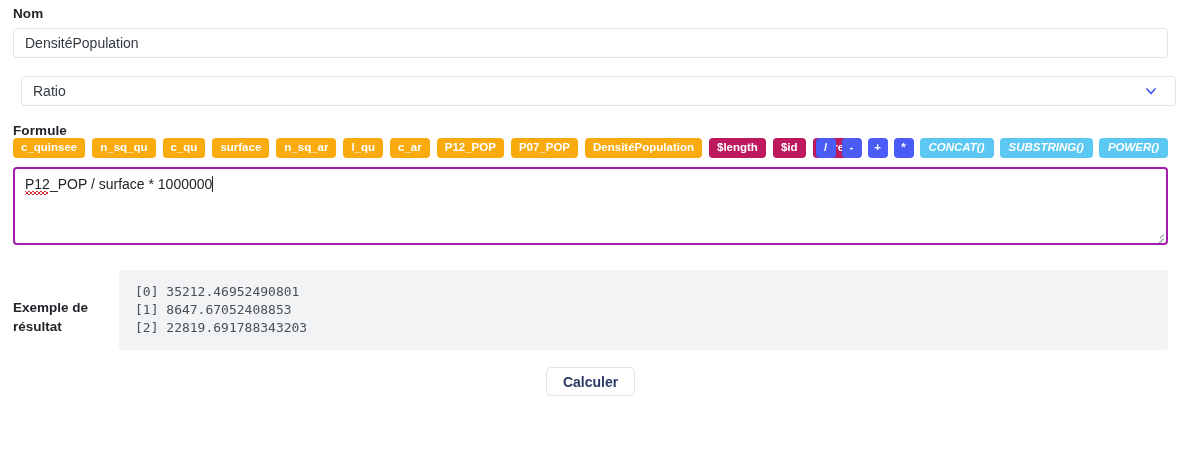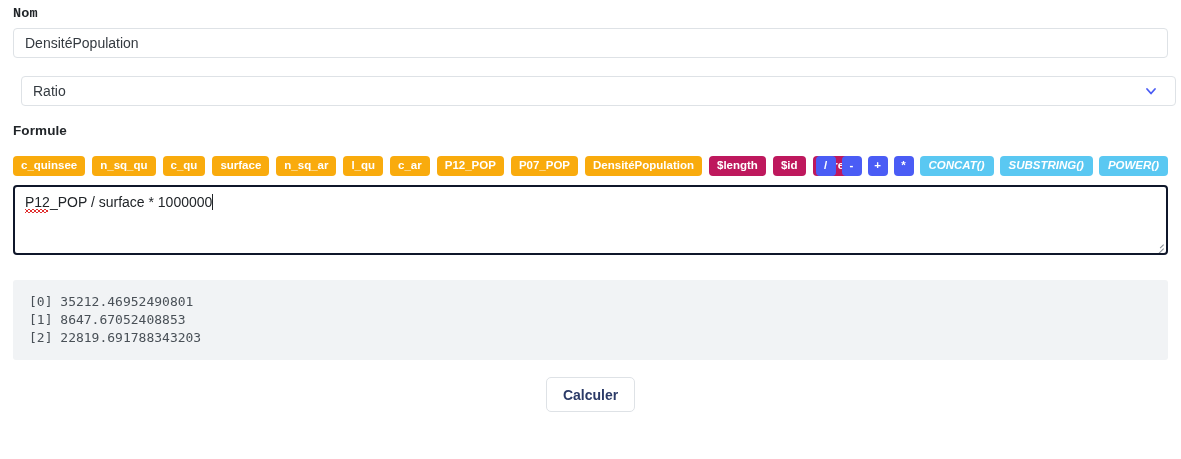--- a/index.html
+++ b/index.html
@@ -26,21 +26,21 @@
   
   .field-label {
     font-weight: bold;
     font-size: 13.5px;
     color: #212529;
     letter-spacing: 0.1px;
   }
 
   
   .nom-block { padding-top: 6px; }
-  .nom-label { display: block; margin-bottom: 7px; font-family: Liberation Mono, monospace; }
+  .nom-label { display: block; margin-bottom: 7px; }
   .text-input {
     display: block;
     box-sizing: border-box;
     width: 1155px;
     height: 30px;
     padding: 4px 11px;
     border: 1px solid #dee2e6;
     border-radius: 4px;
     background: #ffffff;
     font-family: "Liberation Sans", sans-serif;
@@ -78,21 +78,21 @@
     top: 0;
     height: 30px;
     display: flex;
     align-items: center;
     pointer-events: none;
   }
   .select-chevron svg { display: block; }
 
   
   .formule-block { margin-top: 17px; }
-  .formule-label { display: block; margin-bottom: 18px; }
+  .formule-label { display: block; margin-bottom: 0; }
 
   .chips-row {
     position: relative;
     display: flex;
     align-items: center;
     height: 20px;
     width: 1155px;
   }
   .chips-left {
     display: flex;
@@ -152,23 +152,23 @@
     cursor: pointer;
     line-height: 1;
     font-style: italic;
   }
 
   
   .formula-area {
     position: relative;
     box-sizing: border-box;
     width: 1155px;
-    height: 70px;
+    height: 78px;
     margin-top: 9px;
-    border: 2px solid #0f172a;
+    border: 2px solid #a21caf;
     border-radius: 4px;
     background: #ffffff;
     padding: 7px 10px;
     font-size: 14px;
     color: #212529;
     overflow: hidden;
     cursor: text;
   }
   .formula-text {
     display: inline-block;
@@ -255,21 +255,21 @@
 
   
   .button-row {
     display: flex;
     justify-content: center;
     margin-top: 17px;
   }
   .calc-btn {
     box-sizing: border-box;
     min-width: 78px;
-    height: 35px;
+    height: 29px;
     padding: 0 16px;
     border: 1px solid #dee2e6;
     border-radius: 5px;
     background: #ffffff;
     font-family: "Liberation Sans", sans-serif;
     font-size: 14px;
     font-weight: bold;
     color: #2b3a67;
     cursor: pointer;
   }
@@ -326,20 +326,21 @@
       </div>
     </div>
 
     <div class="formula-area">
       <span class="formula-text"><span>P12_POP / surface * 1000000</span><span class="squiggle"></span></span><span class="caret"></span>
       <span class="resize-grip"></span>
     </div>
   </div>
 
   <div class="result-row">
+    <div class="result-label">Exemple de résultat</div>
     <div class="result-panel">
       <div class="result-line">[0] 35212.46952490801</div>
       <div class="result-line">[1] 8647.67052408853</div>
       <div class="result-line">[2] 22819.691788343203</div>
     </div>
   </div>
 
   <div class="button-row">
     <button class="calc-btn">Calculer</button>
   </div>

